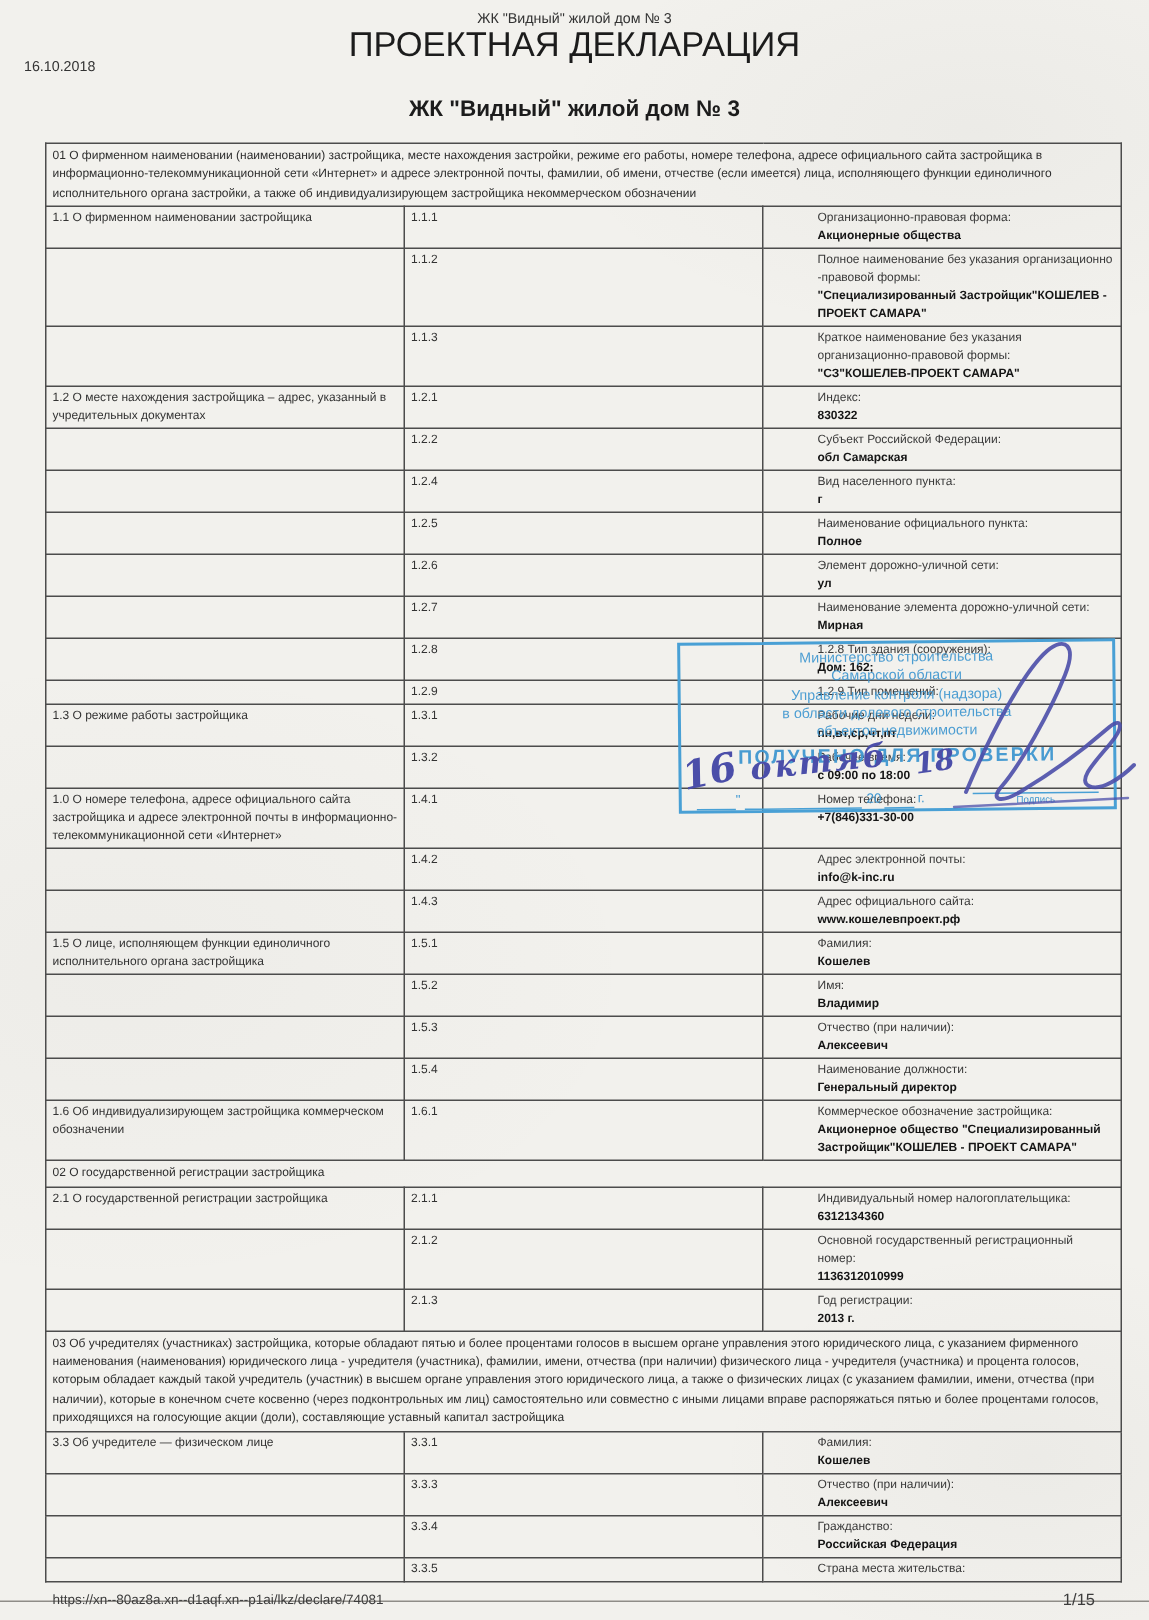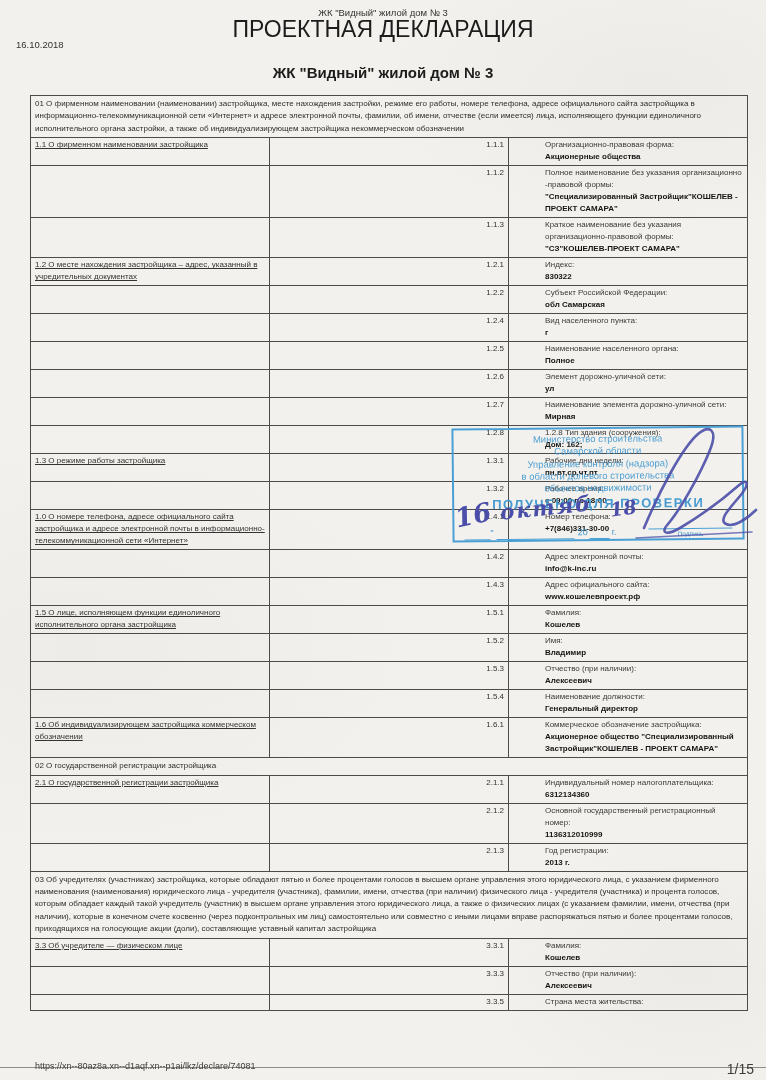--- a/index.html
+++ b/index.html
@@ -17,22 +17,22 @@
   .print-header{position:absolute;top:7px;left:0;width:100%;text-align:center;font-size:9.5px;color:#333;}
   .page-title{position:absolute;top:16px;left:0;width:100%;text-align:center;
     font-size:23px;font-weight:normal;color:#1c1c1c;letter-spacing:0px;}
   .page-subtitle{position:absolute;top:64px;left:0;width:100%;text-align:center;
     font-size:15px;font-weight:bold;color:#1c1c1c;}
   .tbl-wrap{position:absolute;top:95px;left:30px;width:718px;}
   table{border-collapse:collapse;width:100%;table-layout:fixed;}
   td{border:1px solid #4c4c4c;vertical-align:top;padding:1px 4px 2px 4px;
      font-size:8px;line-height:1.5;color:#333;word-wrap:break-word;}
   td.section{font-size:8px;line-height:1.55;color:#2e2e2e;padding:2px 4px;}
-  td.lbl{width:149px;text-decoration:underline;}
-  td.code{width:53px;text-align:right;}
+  td.lbl{width:149px;}
+  td.code{width:53px;}
   td.content{width:492px;padding-left:36px;}
   .field{color:#3a3a3a;}
   .value{font-weight:bold;color:#151515;}
   
   .stamp{
     position:absolute;left:452px;top:427px;width:292px;height:114px;
     border:2px solid #49a0d5;transform:rotate(-0.6deg);
     color:#3f97d0;text-align:center;font-size:9.5px;line-height:1.3;
     padding-top:4px;box-sizing:border-box;
   }
@@ -48,21 +48,21 @@
   .sig-label{font-size:6.5px;margin-top:1px;}
   .hw{position:absolute;font-style:italic;color:#4b4ea9;font-weight:bold;
       font-family:"DejaVu Serif", serif;pointer-events:none;}
   .hw-day{left:455px;top:500px;font-size:26px;transform:rotate(-12deg);}
   .hw-month{left:500px;top:495px;font-size:21px;transform:rotate(-6deg);letter-spacing:2px;}
   .hw-year{left:610px;top:497px;font-size:19px;transform:rotate(-8deg);}
   .sig-svg{position:absolute;left:630px;top:420px;pointer-events:none;}
   
   .footer-rule{position:absolute;left:0;top:1067px;width:766px;border-top:1px solid #8f8d88;}
   .footer-url{position:absolute;left:35px;top:1061px;font-size:9px;color:#3c3c3c;}
-  .footer-page{position:absolute;right:12px;top:1061px;font-size:14px;color:#3c3c3c;}
+  .footer-page{position:absolute;right:36px;top:1061px;font-size:11px;color:#3c3c3c;}
 </style>
 </head>
 <body>
 
 <div class="print-date">16.10.2018</div>
 <div class="print-header">ЖК "Видный" жилой дом № 3</div>
 <div class="page-title">ПРОЕКТНАЯ ДЕКЛАРАЦИЯ</div>
 <div class="page-subtitle">ЖК "Видный" жилой дом № 3</div>
 
 <div class="tbl-wrap">
@@ -116,21 +116,21 @@
           <td class="code">1.2.4</td>
           <td class="content">
             <div class="field">Вид населенного пункта:</div>
             <div class="value">г</div>
           </td>
         </tr>
         <tr>
           <td class="lbl"></td>
           <td class="code">1.2.5</td>
           <td class="content">
-            <div class="field">Наименование населенного органа:</div>
+            <div class="field">Наименование официального пункта:</div>
             <div class="value">Полное</div>
           </td>
         </tr>
         <tr>
           <td class="lbl"></td>
           <td class="code">1.2.6</td>
           <td class="content">
             <div class="field">Элемент дорожно-уличной сети:</div>
             <div class="value">ул</div>
           </td>
@@ -145,20 +145,27 @@
         </tr>
         <tr>
           <td class="lbl"></td>
           <td class="code">1.2.8</td>
           <td class="content">
             <div class="field">1.2.8 Тип здания (сооружения):</div>
             <div class="value">Дом: 162;</div>
           </td>
         </tr>
         <tr>
+          <td class="lbl"></td>
+          <td class="code">1.2.9</td>
+          <td class="content">
+            <div class="field">1.2.9 Тип помещений:</div>
+          </td>
+        </tr>
+        <tr>
           <td class="lbl">1.3 О режиме работы застройщика</td>
           <td class="code">1.3.1</td>
           <td class="content">
             <div class="field">Рабочие дни недели:</div>
             <div class="value">пн,вт,ср,чт,пт</div>
           </td>
         </tr>
         <tr>
           <td class="lbl"></td>
           <td class="code">1.3.2</td>
@@ -268,20 +275,28 @@
             <div class="field">Фамилия:</div>
             <div class="value">Кошелев</div>
           </td>
         </tr>
         <tr>
           <td class="lbl"></td>
           <td class="code">3.3.3</td>
           <td class="content">
             <div class="field">Отчество (при наличии):</div>
             <div class="value">Алексеевич</div>
+          </td>
+        </tr>
+        <tr>
+          <td class="lbl"></td>
+          <td class="code">3.3.4</td>
+          <td class="content">
+            <div class="field">Гражданство:</div>
+            <div class="value">Российская Федерация</div>
           </td>
         </tr>
         <tr>
           <td class="lbl"></td>
           <td class="code">3.3.5</td>
           <td class="content">
             <div class="field">Страна места жительства:</div>
           </td>
         </tr>
       </tbody>

